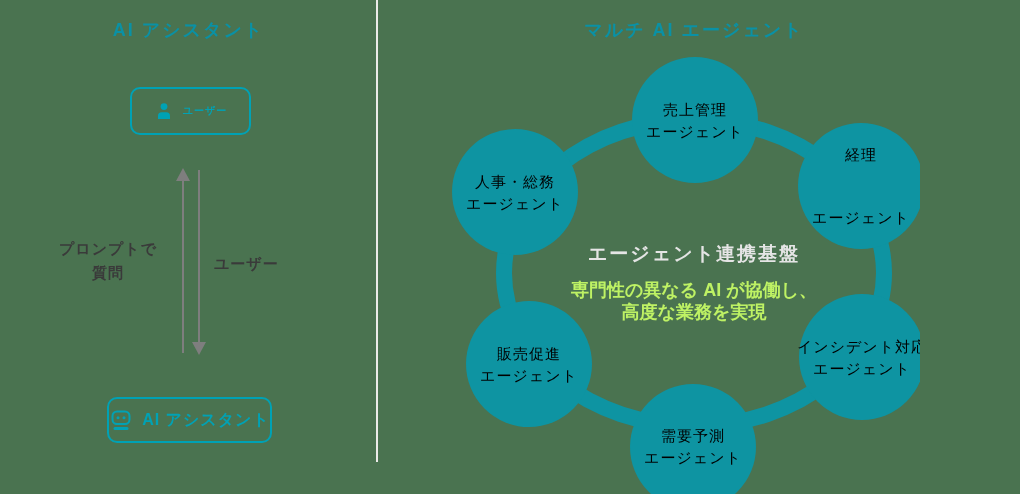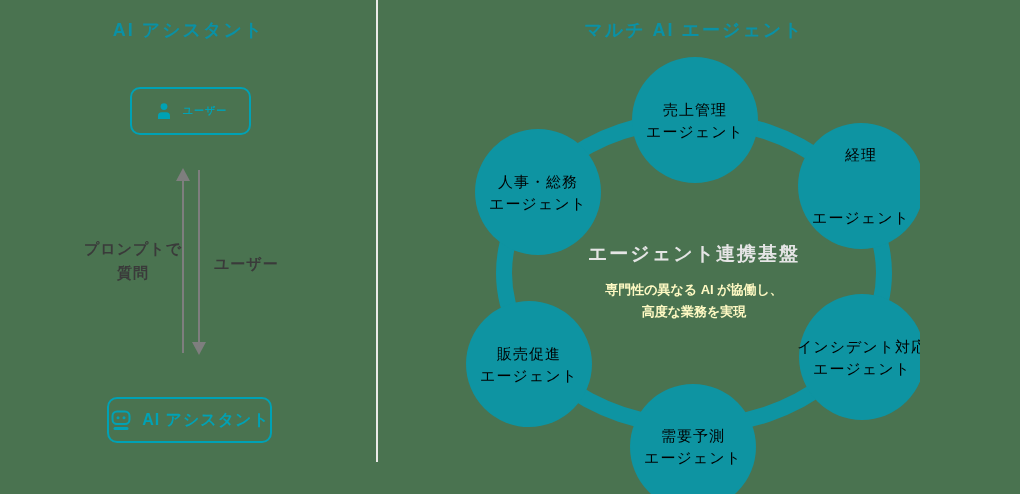--- a/index.html
+++ b/index.html
@@ -57,21 +57,21 @@
     left:192px;top:342px;
     border-left:7px solid transparent;
     border-right:7px solid transparent;
     border-top:13px solid #7e7e7e;
   }
   .arrow-label{
     position:absolute;
     color:#3a3a3a;font-weight:bold;font-size:15px;
     letter-spacing:1px;white-space:nowrap;
   }
-  .label-prompt{left:80px;top:237px;width:106px;text-align:center;line-height:24px;}
+  .label-prompt{left:55px;top:237px;width:106px;text-align:center;line-height:24px;}
   .label-prompt span{display:block;}
   .label-answer{left:214px;top:255px;}
   
   .ring{
     position:absolute;left:496px;top:112px;
     width:396px;height:322px;
     border:16px solid #0e94a2;border-radius:50%;
     box-sizing:border-box;
   }
   
@@ -84,32 +84,32 @@
   }
   .agent span{
     color:#000000;font-size:15px;letter-spacing:1px;
     white-space:nowrap;line-height:1;
   }
   .agent-0{left:632px;top:57px;}
   .agent-1{left:798px;top:123px;gap:48px;}
   .agent-2{left:799px;top:294px;}
   .agent-3{left:630px;top:384px;font-family:Liberation Serif, serif;}
   .agent-4{left:466px;top:301px;}
-  .agent-5{left:475px;top:129px;}
+  .agent-5{left:452px;top:129px;}
   
   .hub{
     position:absolute;left:494px;top:241px;width:400px;
     text-align:center;
   }
   .hub-heading{
     font-size:19px;font-weight:bold;color:#e5e5e5;
     letter-spacing:2px;margin:0 0 12px 0;
   }
   .hub-desc{
-    font-size:13px;font-weight:bold;color:#fef9c3;
+    font-size:18px;font-weight:bold;color:#bef264;
     line-height:22px;margin:0;
   }
   .hub-desc span{display:block;}
   .icon-svg{display:block;}
 </style>
 </head>
 <body>
 
 <div class="canvas">
 

